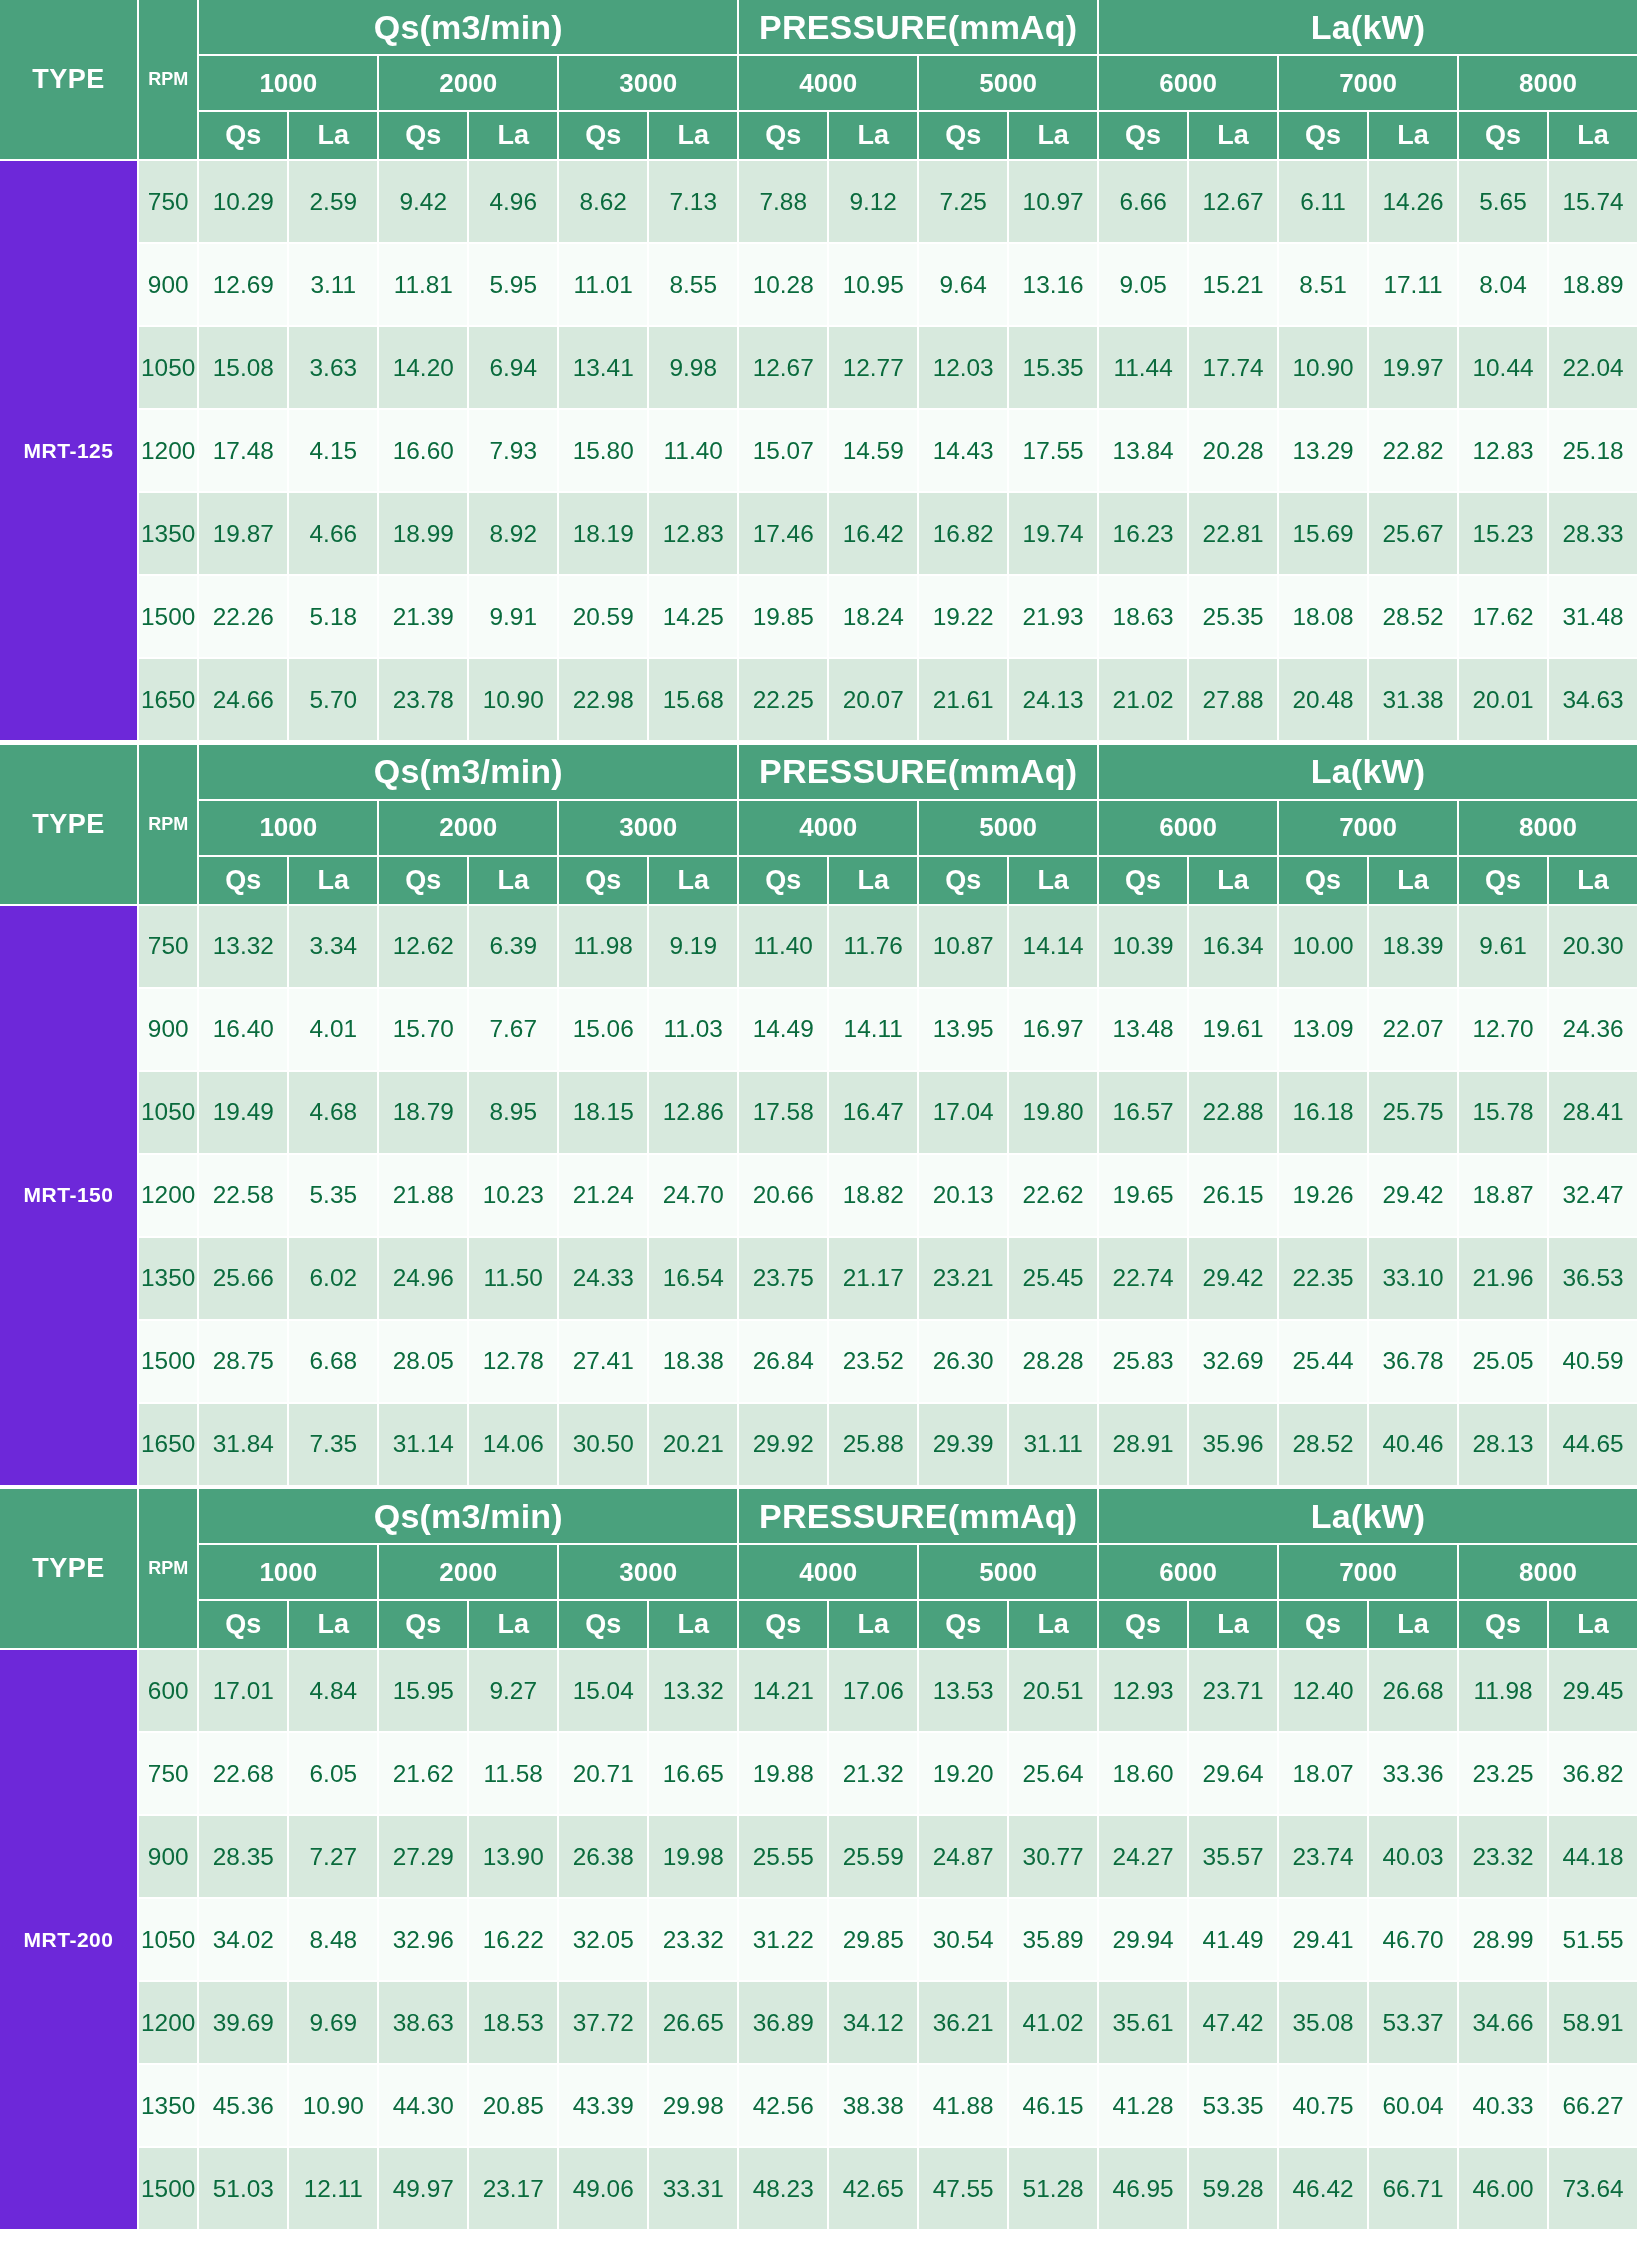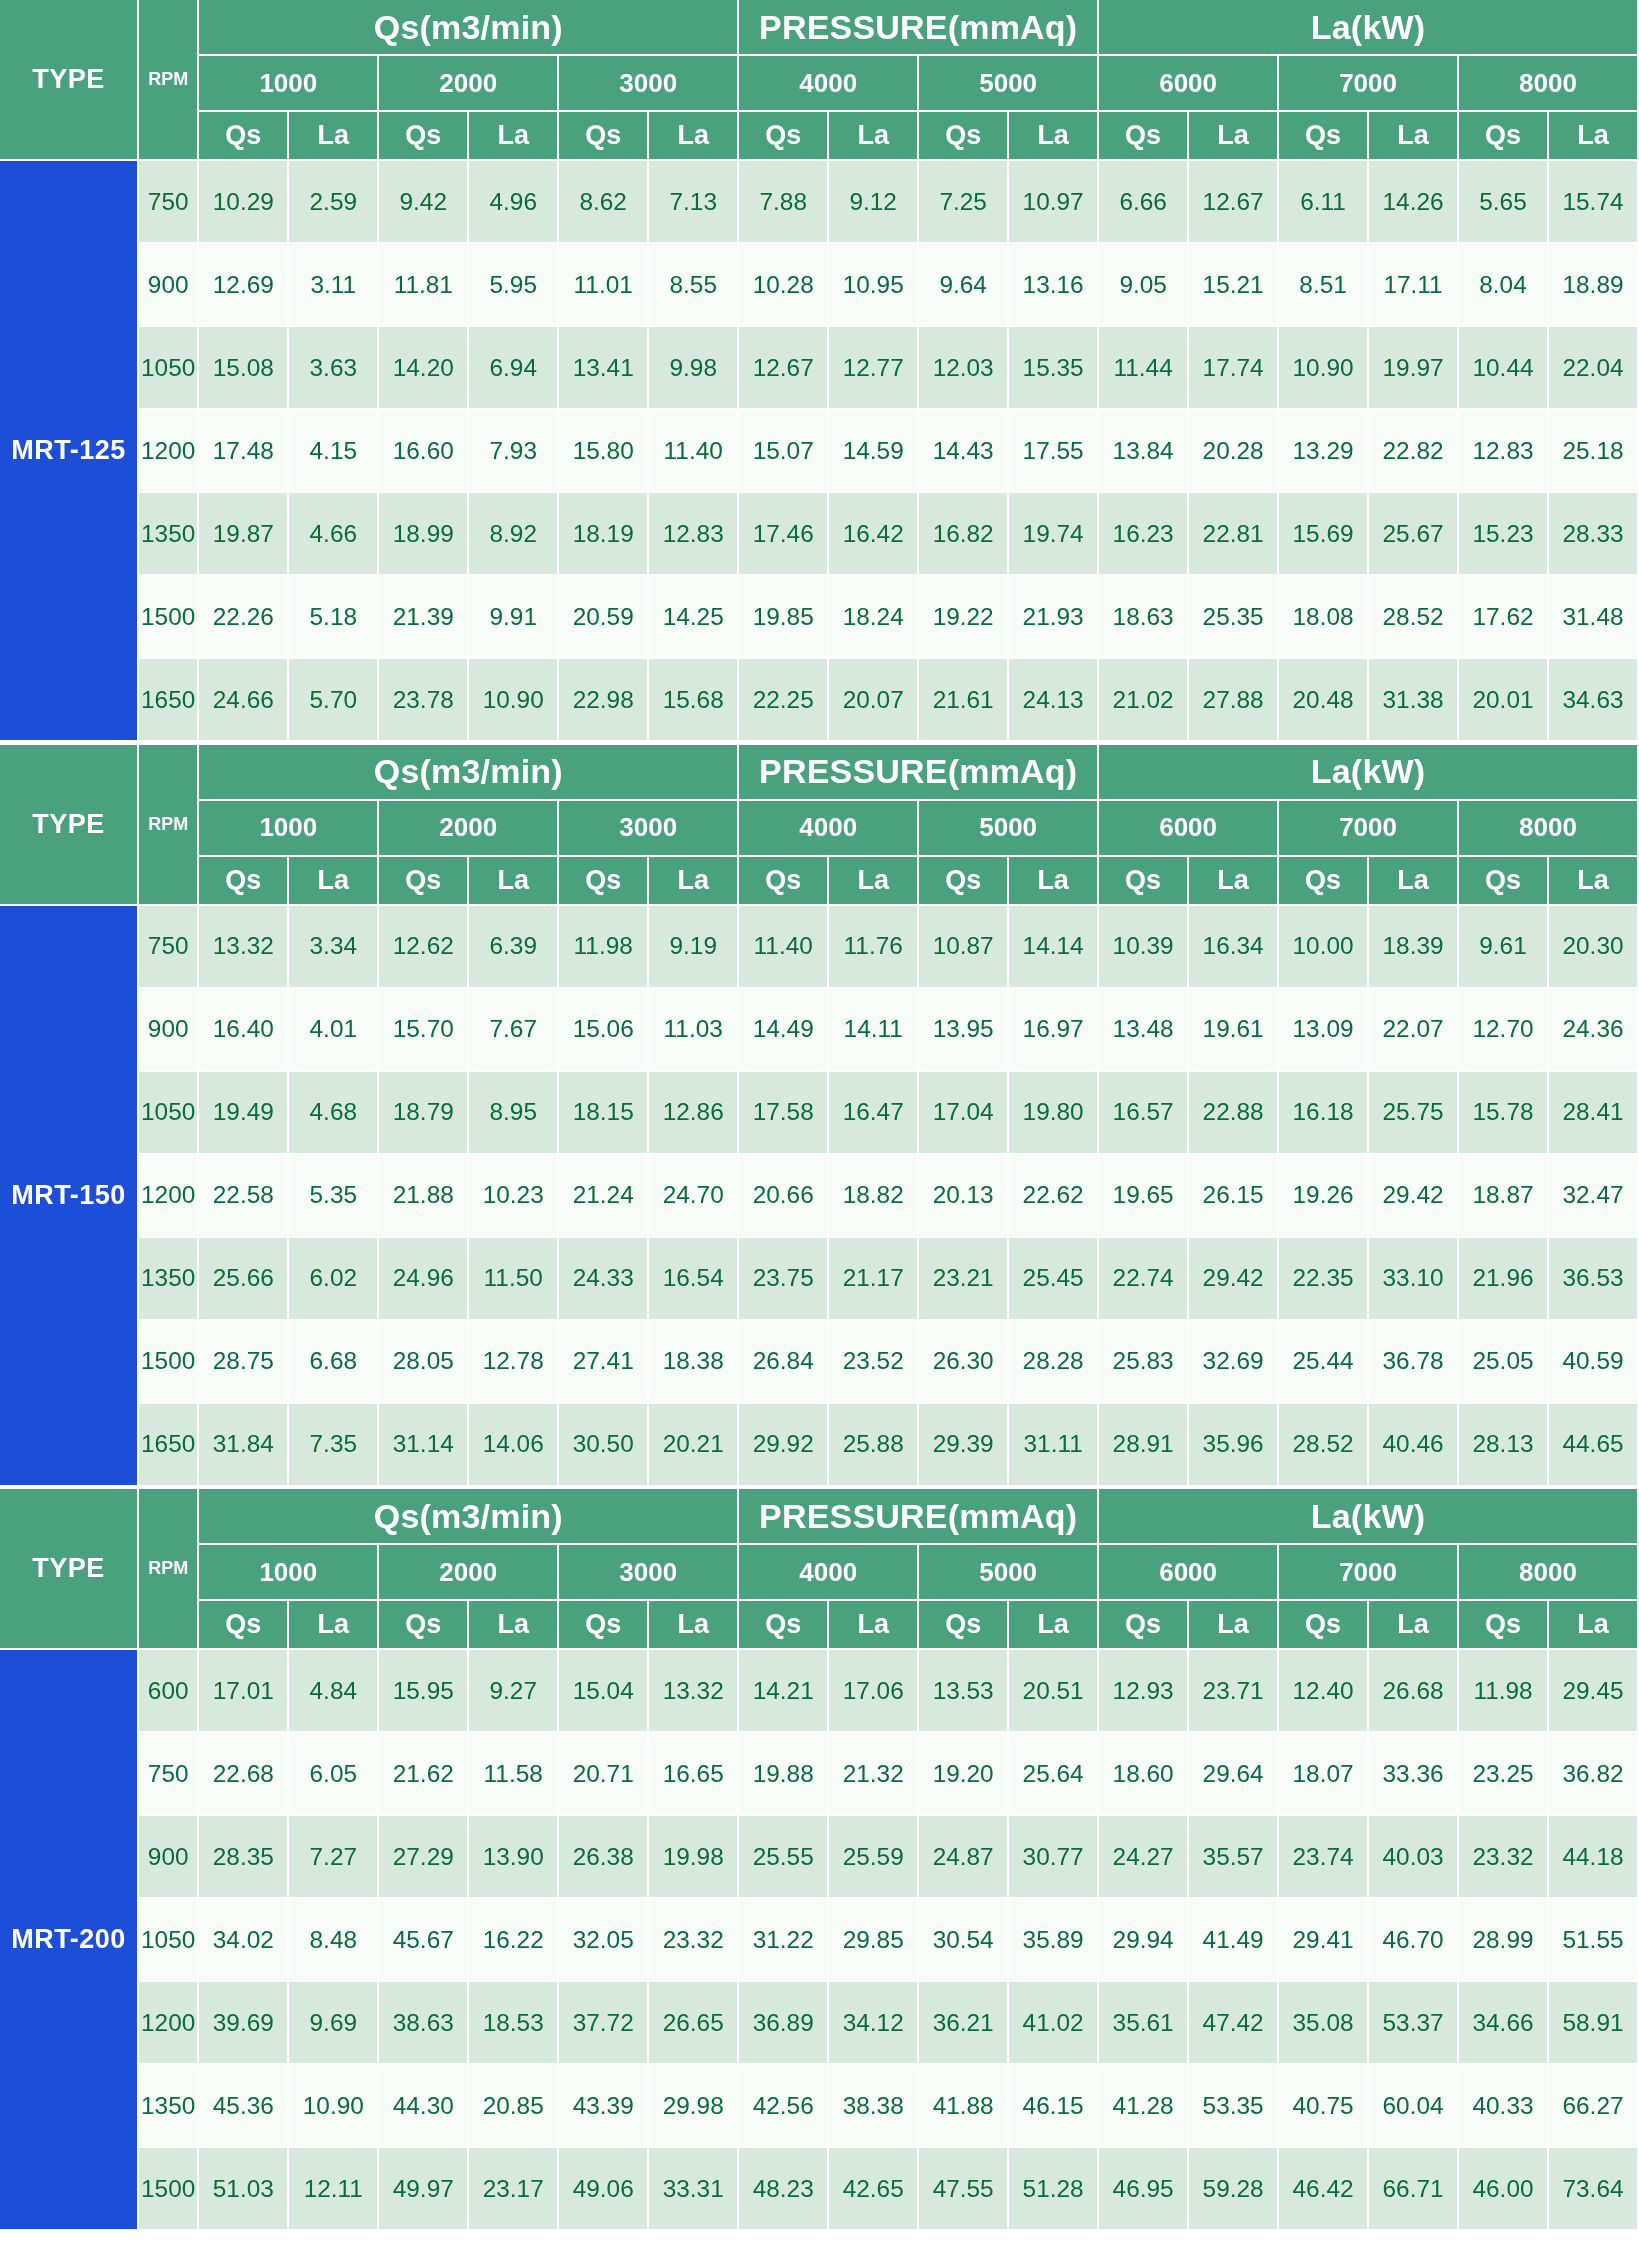--- a/index.html
+++ b/index.html
@@ -54,24 +54,24 @@
   .hdr-type {
     font-size: 27px;
     letter-spacing: 0.5px;
   }
   .hdr-rpm {
     font-size: 18px;
   }
 
   
   .typecell {
-    background: #1d4ed8;
+    background: #6d28d9;
     color: #ffffff;
     font-weight: bold;
-    font-size: 27px;
+    font-size: 21px;
     letter-spacing: 0.5px;
   }
 
   
   .data {
     color: #0a6b3d;
     font-size: 24.4px;
     font-weight: normal;
     height: 81px;
   }
@@ -596,21 +596,21 @@
           <td class="data">35.57</td>
           <td class="data">23.74</td>
           <td class="data">40.03</td>
           <td class="data">23.32</td>
           <td class="data">44.18</td>
         </tr>
         <tr class="r-even">
           <td class="data">1050</td>
           <td class="data">34.02</td>
           <td class="data">8.48</td>
-          <td class="data">45.67</td>
+          <td class="data">32.96</td>
           <td class="data">16.22</td>
           <td class="data">32.05</td>
           <td class="data">23.32</td>
           <td class="data">31.22</td>
           <td class="data">29.85</td>
           <td class="data">30.54</td>
           <td class="data">35.89</td>
           <td class="data">29.94</td>
           <td class="data">41.49</td>
           <td class="data">29.41</td>

